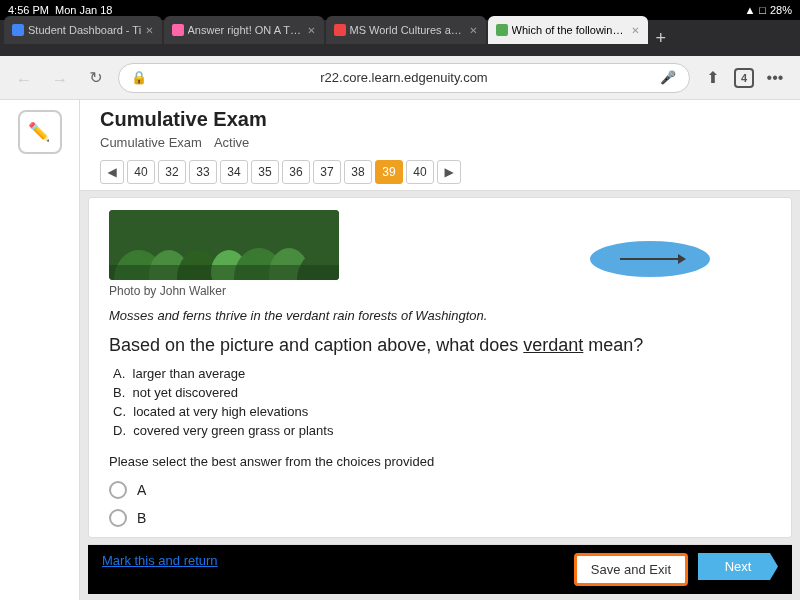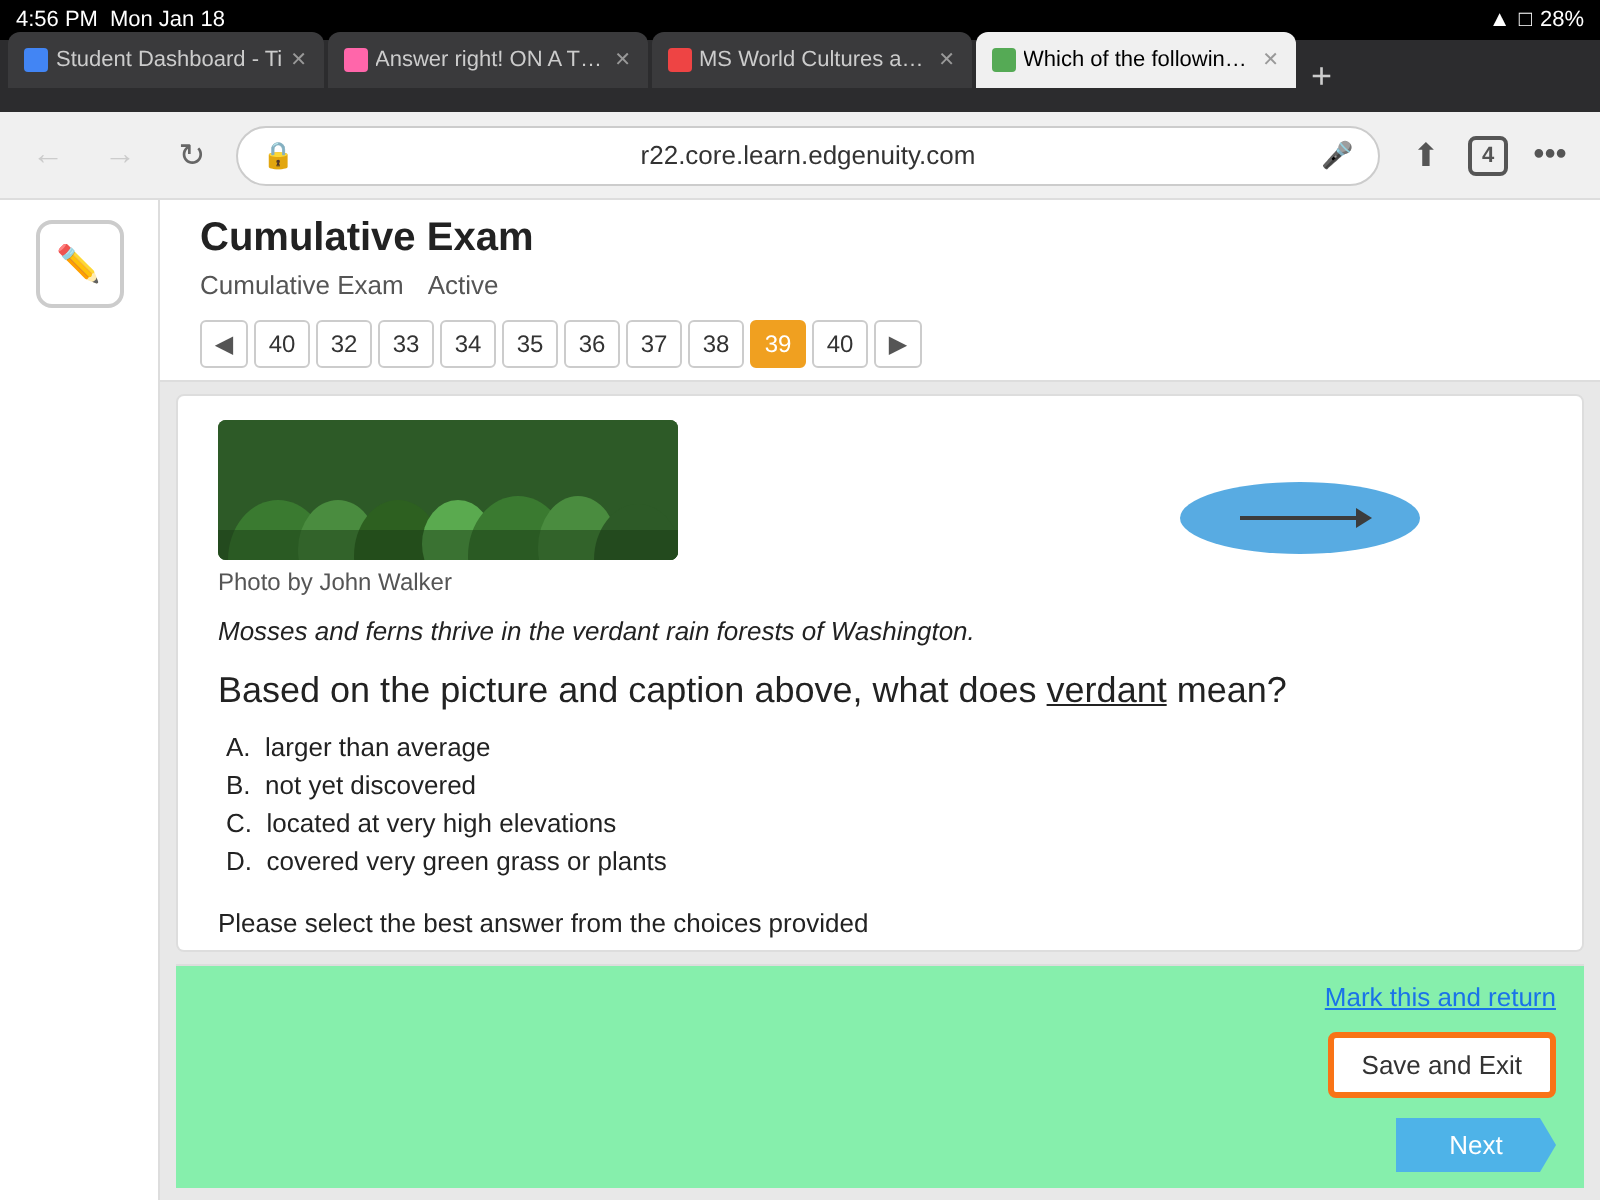--- a/index.html
+++ b/index.html
@@ -343,27 +343,26 @@
       flex-shrink: 0;
     }
     .radio-label {
       font-size: 14px;
       color: #222;
     }
 
     
     .quiz-footer {
       display: flex;
-      align-items: flex-end;
+      align-items: flex-start;
       padding: 8px 14px;
-      background: #86efac;
+      background: #000000;
       border-top: 1px solid #ddd;
       margin: 0 8px 6px;
       gap: 10px;
-      flex-direction: column;
     }
     .mark-return-link {
       color: #1a73e8;
       font-size: 13px;
       text-decoration: underline;
       cursor: pointer;
       flex: 1;
     }
     .save-exit-btn {
       background: #fff;

